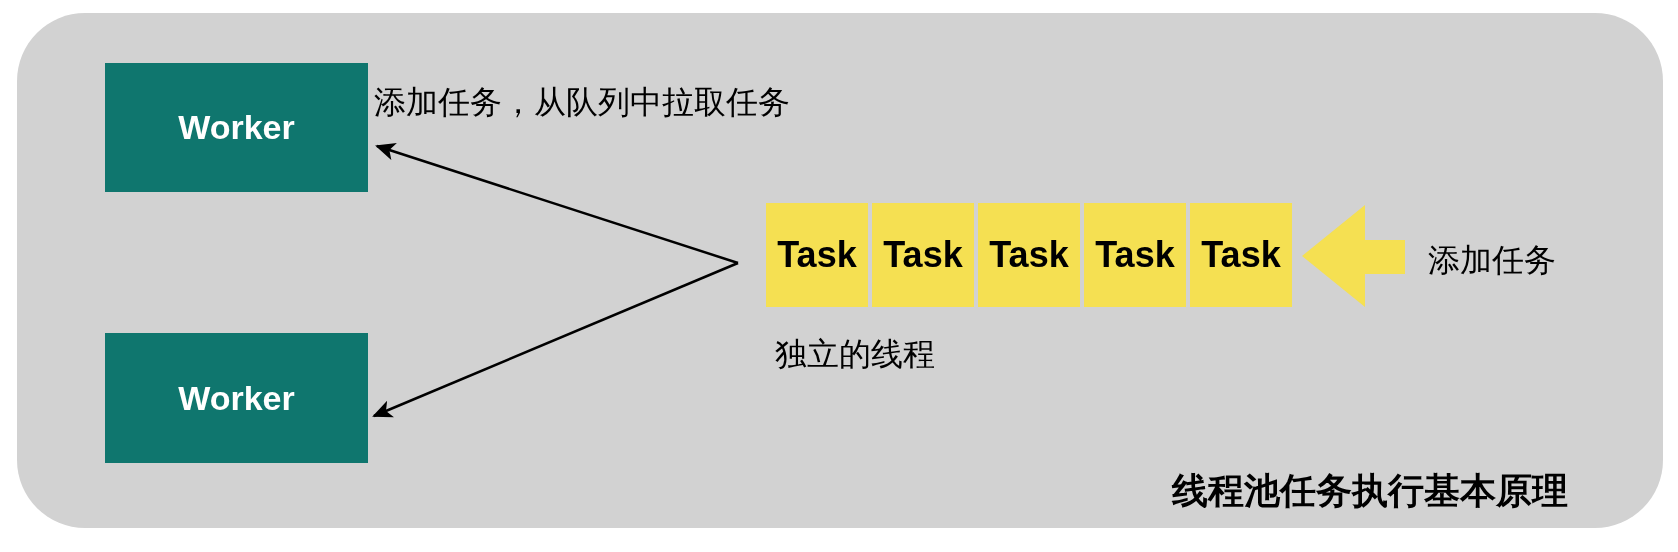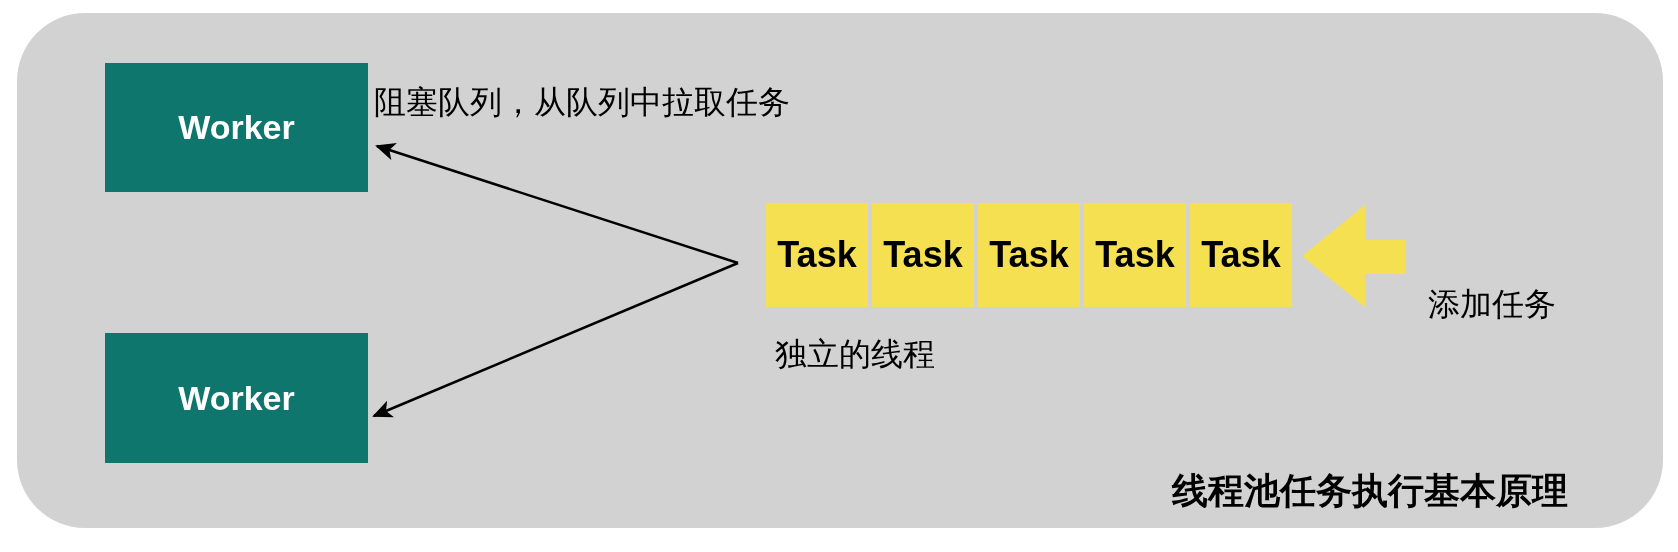--- a/index.html
+++ b/index.html
@@ -88,21 +88,20 @@
     height: 552px;
     pointer-events: none;
   }
   .add-label {
     position: absolute;
     left: 1428px;
     top: 239px;
     font-size: 32px;
     color: #000000;
     white-space: nowrap;
-    margin-top: 44px;
   }
   .diagram-title {
     position: absolute;
     right: 110px;
     top: 467px;
     font-size: 36px;
     font-weight: bold;
     color: #000000;
     white-space: nowrap;
     text-align: center;
@@ -125,21 +124,21 @@
   </svg>
 
   <div class="worker worker1">
     <span>Worker</span>
   </div>
 
   <div class="worker worker2">
     <span>Worker</span>
   </div>
 
-  <div class="pull-label">阻塞队列，从队列中拉取任务</div>
+  <div class="pull-label">添加任务，从队列中拉取任务</div>
 
   <div class="task-row">
     <div class="task">
       <span>Task</span>
     </div>
     <div class="task">
       <span>Task</span>
     </div>
     <div class="task">
       <span>Task</span>

